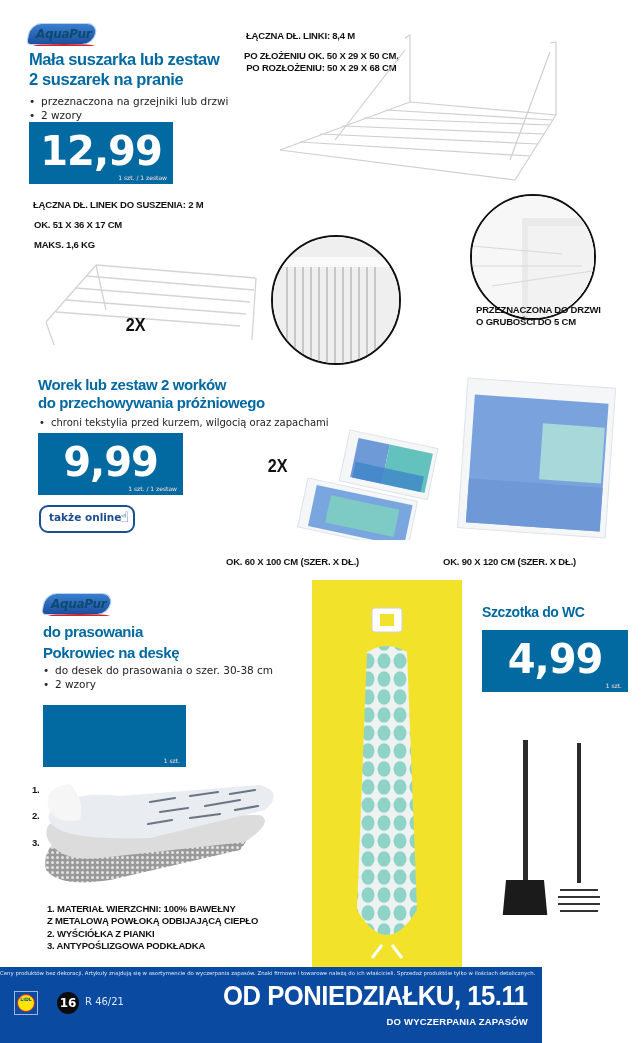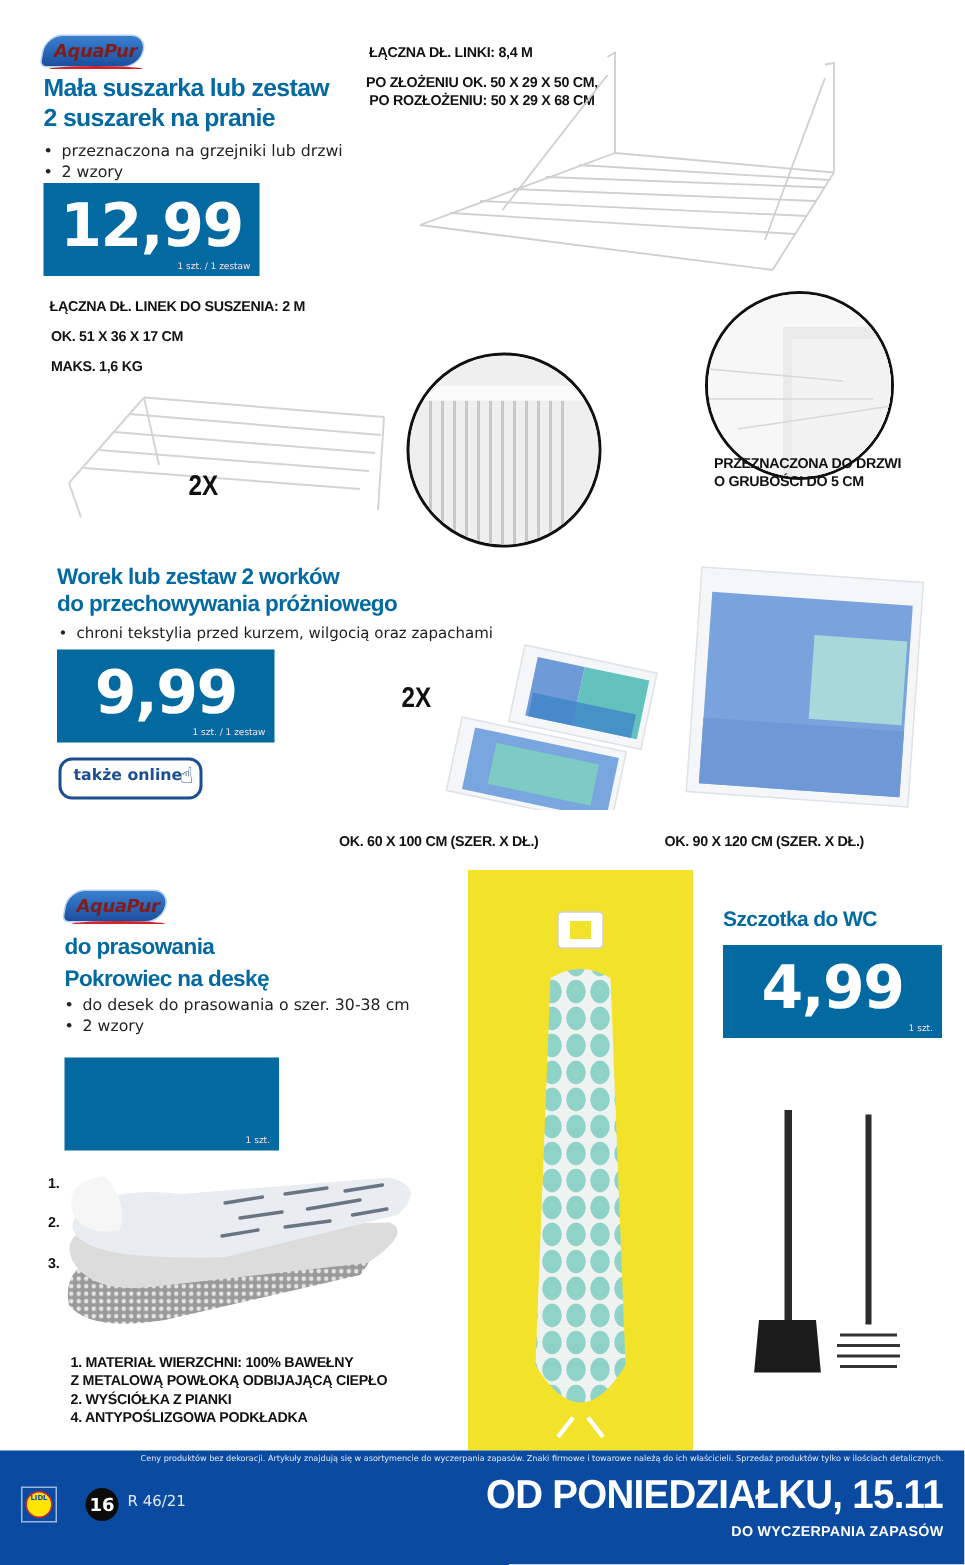--- a/index.html
+++ b/index.html
@@ -14,21 +14,21 @@
   }
   .aquapur .pill {
     position: absolute; left: 0; top: 0; width: 66px; height: 20px;
     background: linear-gradient(180deg, #3a7fd0 0%, #1b4f9e 100%);
     border-radius: 12px 10px 12px 4px;
     transform: skewX(-10deg);
     box-shadow: 0 0 0 1px #b9d2ee;
   }
   .aquapur .txt {
     position: absolute; left: 7px; top: 3px; font-size: 12px; font-weight: bold; font-style: italic;
-    color: #7f1d1d; font-family: "DejaVu Sans", sans-serif; letter-spacing: -0.3px;
+    color: #0c4a6e; font-family: "DejaVu Sans", sans-serif; letter-spacing: -0.3px;
   }
   .aquapur .swoosh {
     position: absolute; left: 4px; top: 20px; width: 62px; height: 4px;
     border-top: 2px solid #d6232a; border-radius: 50%;
   }
 
   .title {
     position: absolute; font-family: Liberation Sans, sans-serif; font-weight: bold;
     color: #0369a1; letter-spacing: -0.4px; line-height: 1.2;
   }
@@ -59,21 +59,21 @@
   .circle {
     position: absolute; border-radius: 50%; border: 2px solid #111; overflow: hidden; background: #f4f4f4;
   }
 
   .online {
     position: absolute; border: 2px solid #1c4f8f; border-radius: 9px; background: #fff;
     color: #1c4f8f; font-weight: bold; font-size: 10.5px; padding: 4px 8px;
   }
 
   
-  .footer { position: absolute; left: 0; top: 967px; width: 643px; height: 76px; background: #0a4aa0; }
+  .footer { position: absolute; left: 0; top: 967px; width: 542px; height: 76px; background: #0a4aa0; }
   .footer .fine { position: absolute; left: 0; right: 14px; top: 3px; text-align: right; font-size: 5.4px; color: #dfe8f5; white-space: nowrap; }
   .lidl-logo { position: absolute; left: 14px; top: 24px; width: 24px; height: 24px; background: #0a4aa0; border: 1px solid #9bb8e0; }
   .lidl-logo .circ { position: absolute; left: 2px; top: 2px; width: 18px; height: 18px; border-radius: 50%; background: #ffe500; border: 1px solid #d6232a; }
   .lidl-logo .t { position: absolute; left: 0; right: 0; top: 5px; text-align: center; font-size: 4.6px; font-weight: bold; color: #0a4aa0; }
   .pagenum { position: absolute; left: 57px; top: 25px; width: 22px; height: 22px; border-radius: 50%; background: #0b0b0b; color: #fff; font-weight: bold; font-size: 12px; text-align: center; line-height: 22px; }
   .edition { position: absolute; left: 85px; top: 29px; font-size: 10px; color: #dfe8f5; }
   .headline { position: absolute; right: 14px; top: 14px; font-family: "Liberation Sans", sans-serif; font-weight: bold; font-size: 27px; color: #fff; letter-spacing: -0.5px; transform: scaleX(0.95); transform-origin: right; }
   .subline { position: absolute; right: 14px; top: 49px; font-family: "Liberation Sans", sans-serif; font-weight: bold; font-size: 9.5px; color: #fff; letter-spacing: 0.2px; text-align: right; }
 </style>
 </head>
@@ -269,21 +269,21 @@
       <line x1="190" y1="14" x2="215" y2="10"></line>
         <line x1="195" y1="30" x2="218" y2="26"></line>
     </g>
     <path d="M10 32 Q0 8 30 4 Q45 20 40 40 Q20 44 10 32 Z" fill="#f6f6f6"></path>
   </svg>
 
   <div class="spec" style="left:47px;top:903px;line-height:1.3;">
     <div>1. MATERIAŁ WIERZCHNI: 100% BAWEŁNY</div>
     <div>Z METALOWĄ POWŁOKĄ ODBIJAJĄCĄ CIEPŁO</div>
     <div>2. WYŚCIÓŁKA Z PIANKI</div>
-    <div>4. ANTYPOŚLIZGOWA PODKŁADKA</div>
+    <div>3. ANTYPOŚLIZGOWA PODKŁADKA</div>
   </div>
 
   <div class="abs" style="left:312px;top:580px;width:150px;height:387px;background:#f2e22a;">
     <svg width="150" height="387">
       <defs>
         <pattern id="hex" width="16" height="18" patternUnits="userSpaceOnUse">
           <rect width="16" height="18" fill="#eef3f1"></rect>
           <ellipse cx="8" cy="9" rx="6.5" ry="7.8" fill="#8fd3c8"></ellipse>
         </pattern>
       </defs>

